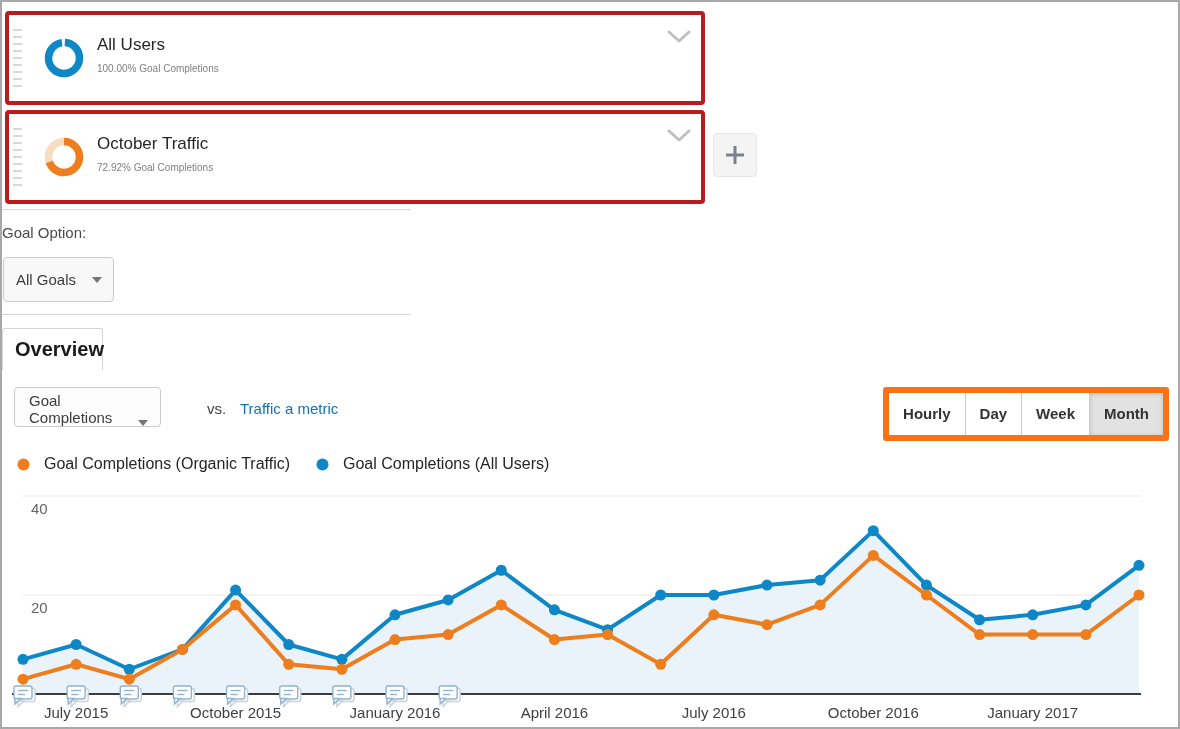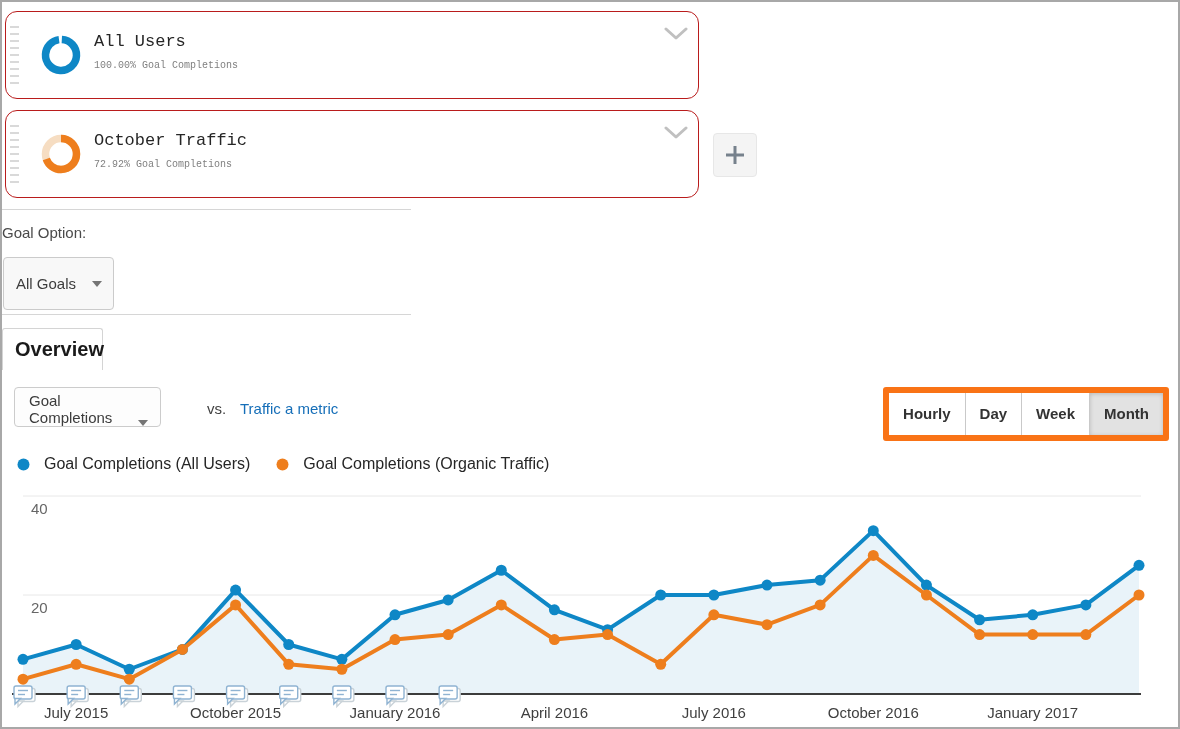--- a/index.html
+++ b/index.html
@@ -2,38 +2,38 @@
 <html><head>
 <meta charset="utf-8">
 <style>
   html,body{margin:0;padding:0;background:#fff;}
   .stage{position:relative;width:1180px;height:729px;background:#fff;overflow:hidden;
          font-family:"Liberation Sans","DejaVu Sans",sans-serif;}
   .frame{position:absolute;inset:0;border:2px solid #a8a8a8;pointer-events:none;z-index:50;}
 
   
   .seg-card{position:absolute;left:5px;width:692px;height:86px;background:#fff;
-            border:1px solid #b91c1c;border-radius:12px;font-family:Liberation Mono, monospace;}
+            border:4px solid #b91c1c;border-radius:4px;}
   .grip{position:absolute;left:4px;top:14px;width:9px;height:58px;
         background:repeating-linear-gradient(to bottom,#d9d9d9 0 2px,transparent 2px 7px);}
   .seg-title{position:absolute;left:88px;top:20px;font-size:17px;color:#262626;}
   .seg-sub{position:absolute;left:88px;top:48px;font-size:10px;color:#808080;}
   .donut{position:absolute;left:33px;top:21px;}
   .chev{position:absolute;right:10px;top:15px;width:24px;height:14px;cursor:pointer;}
 
   .plus-btn{position:absolute;left:713px;top:133px;width:42px;height:42px;background:#f4f4f4;
             border:1px solid #e7e7e7;border-radius:4px;cursor:pointer;}
   .plus-btn svg{position:absolute;left:10px;top:10px;}
 
   .divider{position:absolute;left:0;width:411px;height:1px;background:#d6d6d6;}
   .goal-option-label{position:absolute;left:2px;top:224px;font-size:15px;color:#4a4a4a;}
 
   .btn{box-sizing:border-box;border:1px solid #cbcbcb;border-radius:4px;background:#f8f8f8;
        font-size:15px;color:#3c3c3c;cursor:pointer;display:flex;align-items:center;}
-  .all-goals{position:absolute;left:3px;top:257px;width:111px;height:53px;padding-left:12px;}
+  .all-goals{position:absolute;left:3px;top:257px;width:111px;height:45px;padding-left:12px;}
   .caret{width:0;height:0;border-left:5px solid transparent;border-right:5px solid transparent;
          border-top:6px solid #757575;margin-left:16px;}
 
   .tab{position:absolute;left:2px;top:328px;width:101px;height:42px;background:#fff;
        border:1px solid #d4d4d4;border-bottom:none;border-radius:3px 3px 0 0;
        font-size:20px;font-weight:bold;color:#1a1a1a;display:flex;align-items:center;
        padding-left:12px;box-sizing:border-box;cursor:pointer;}
 
   .metric-btn{position:absolute;left:14px;top:387px;width:147px;height:40px;background:#fdfdfd;
               border:1px solid #ccc;padding-left:14px;justify-content:space-between;align-items:flex-end;}
@@ -118,29 +118,29 @@
   <div class="gran-group">
     <div class="gran-btn">Hourly</div>
     <div class="gran-btn">Day</div>
     <div class="gran-btn">Week</div>
     <div class="gran-btn selected">Month</div>
   </div>
 
   <div class="legend">
     <div class="legend-item">
       <svg width="13" height="13">
+        <circle cx="6.5" cy="6.5" r="6" fill="#ee7e1d"></circle>
+      </svg>
+      <span class="legend-label">Goal Completions (Organic Traffic)</span>
+    </div>
+    <div class="legend-item">
+      <svg width="13" height="13">
         <circle cx="6.5" cy="6.5" r="6" fill="#0e87c6"></circle>
       </svg>
       <span class="legend-label">Goal Completions (All Users)</span>
-    </div>
-    <div class="legend-item">
-      <svg width="13" height="13">
-        <circle cx="6.5" cy="6.5" r="6" fill="#ee7e1d"></circle>
-      </svg>
-      <span class="legend-label">Goal Completions (Organic Traffic)</span>
     </div>
   </div>
 
   <svg class="chart" width="1180" height="239" viewBox="0 0 1180 239">
       <line x1="23" y1="105" x2="1141" y2="105" stroke="#e8e8e8" stroke-width="1"></line>
       <text x="31" y="123" font-size="15" fill="#666">20</text>
       <line x1="23" y1="6" x2="1141" y2="6" stroke="#e8e8e8" stroke-width="1"></line>
       <text x="31" y="24" font-size="15" fill="#666">40</text>
       <polygon points="23,204 23,169.35 76.14285714285714,154.5 129.28571428571428,179.25 182.42857142857144,159.45 235.57142857142858,100.05 288.7142857142857,154.5 341.8571428571429,169.35 395,124.8 448.14285714285717,109.95 501.28571428571433,80.25 554.4285714285714,119.85 607.5714285714286,139.64999999999998 660.7142857142858,105 713.8571428571429,105 767,95.1 820.1428571428572,90.14999999999999 873.2857142857143,40.650000000000006 926.4285714285714,95.1 979.5714285714287,129.75 1032.7142857142858,124.8 1085.857142857143,114.89999999999999 1139,75.29999999999998 1139,204" fill="#e9f3f9" stroke="none"></polygon>
       <line x1="12" y1="204" x2="1141" y2="204" stroke="#3c3c3c" stroke-width="2"></line>

